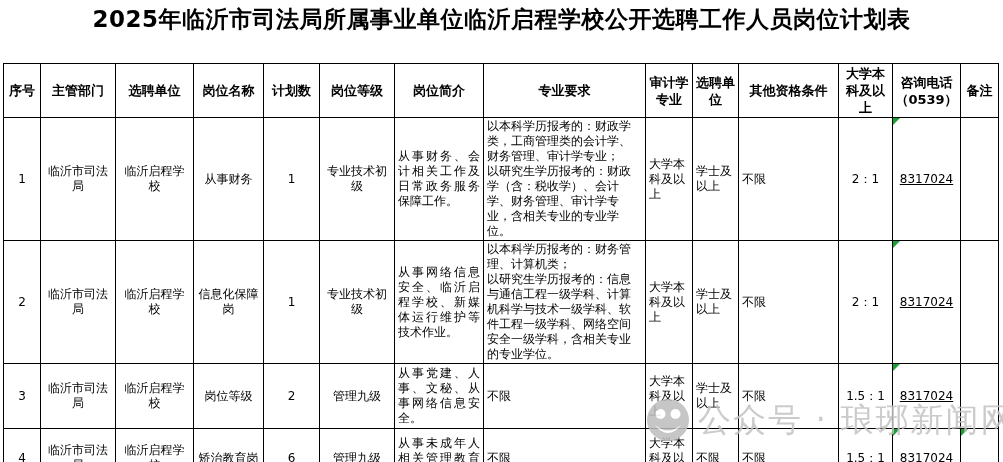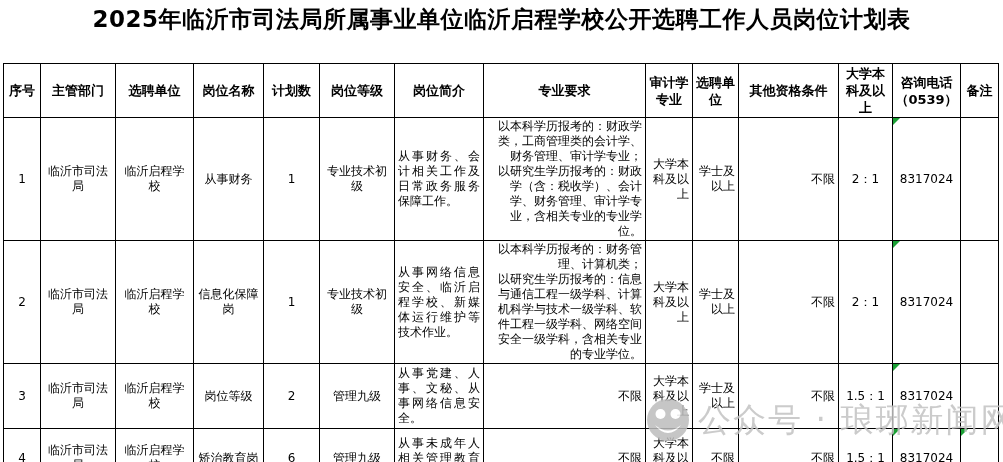--- a/index.html
+++ b/index.html
@@ -24,25 +24,25 @@
   .plan th{
     font-size:13px;font-weight:bold;text-align:center;line-height:17px;padding:1px 1px;
   }
   .plan td{font-size:12px;line-height:15px;}
   tr.hr{height:49px;}
   tr.r1{height:106px;}
   tr.r2{height:119px;}
   tr.r3{height:65px;}
   tr.r4{height:59px;}
   .c{text-align:center;}
-  .l{text-align:right;}
+  .l{text-align:left;}
   .j{text-align:justify;text-align-last:left;margin-top:28px;}
   .pre{white-space:pre-wrap;}
   .sm{font-size:11.5px;line-height:14.5px;}
-  .rel{position:relative;}
+  .rel{position:relative;text-decoration:underline;}
   .tri{
     position:absolute;top:0;left:0;width:0;height:0;
     border-top:7px solid #1aa034;border-right:7px solid transparent;
   }
   .watermark{
     position:absolute;left:646px;top:396px;height:48px;
     display:flex;align-items:center;gap:8px;
     opacity:0.85;pointer-events:none;z-index:5;
   }
   .wm-text{

